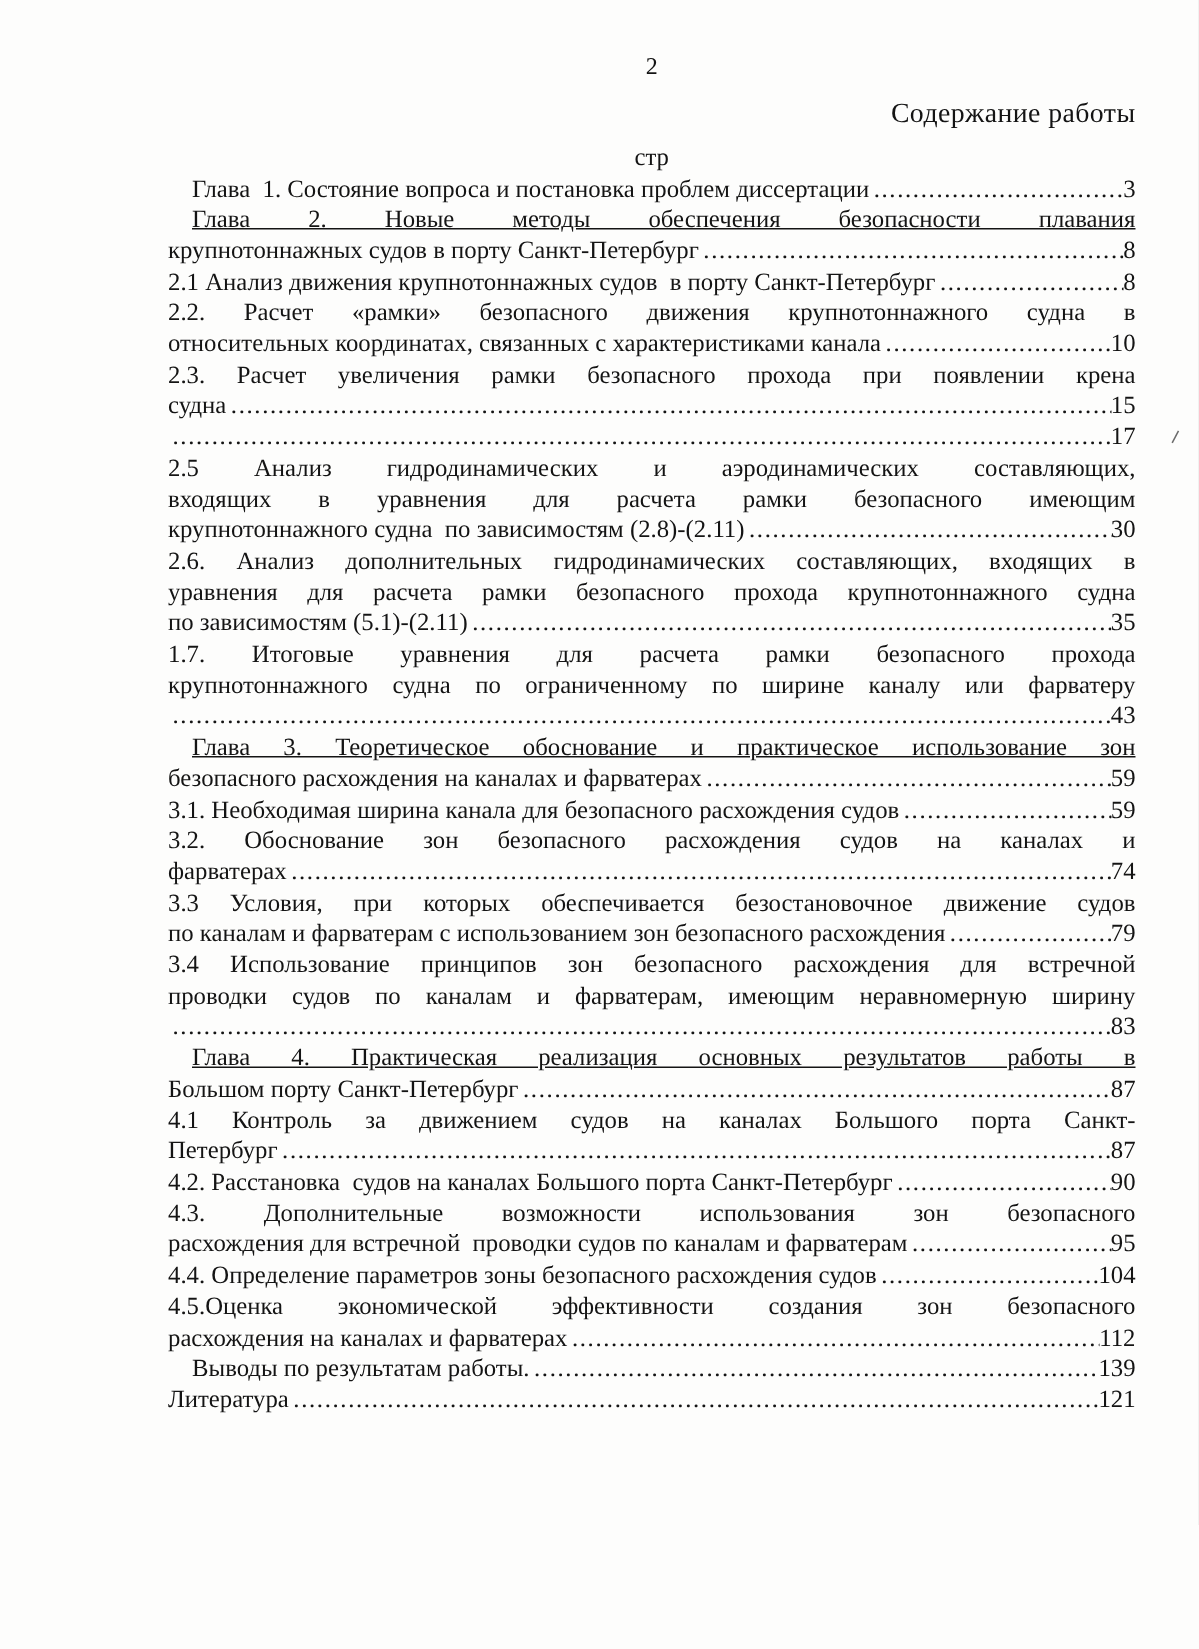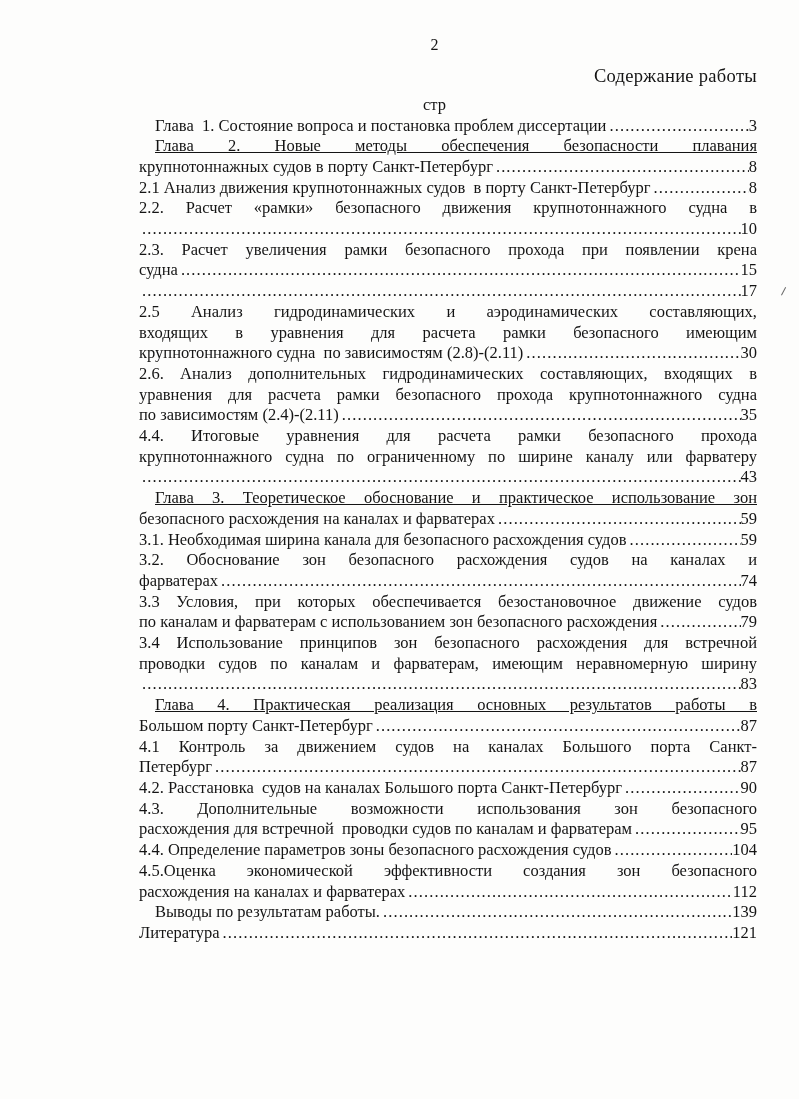--- a/index.html
+++ b/index.html
@@ -32,21 +32,20 @@
   .col-label{
     text-align:center;
     font-size:16.5px;
     line-height:21px;
     margin-top:7px;
   }
   .toc{
     font-size:16.5px;
     line-height:20.7px;
     margin-top:0.5px;
-    margin-left:27px;
   }
   .entry{margin:0;}
   .jline{
     text-align:justify;
     text-align-last:justify;
   }
   .jline.indent{text-indent:16px;text-decoration:underline;}
   .lastline{
     display:flex;
     align-items:baseline;
@@ -102,20 +101,21 @@
         <div class="entry">
           <div class="lastline">
             <span class="t">2.1 Анализ движения крупнотоннажных судов  в порту Санкт-Петербург</span>
             <span class="leader">................................................................................................................................................................</span>
             <span class="pg">8</span>
           </div>
         </div>
         <div class="entry">
           <div class="jline">2.2. Расчет «рамки» безопасного движения крупнотоннажного судна в</div>
           <div class="lastline">
+            <span class="t">относительных координатах, связанных с характеристиками канала</span>
             <span class="leader">................................................................................................................................................................</span>
             <span class="pg">10</span>
           </div>
         </div>
         <div class="entry">
           <div class="jline">2.3. Расчет увеличения рамки безопасного прохода при появлении крена</div>
           <div class="lastline">
             <span class="t">судна</span>
             <span class="leader">................................................................................................................................................................</span>
             <span class="pg">15</span>
@@ -133,27 +133,27 @@
           <div class="lastline">
             <span class="t">крупнотоннажного судна  по зависимостям (2.8)-(2.11)</span>
             <span class="leader">................................................................................................................................................................</span>
             <span class="pg">30</span>
           </div>
         </div>
         <div class="entry">
           <div class="jline">2.6. Анализ дополнительных гидродинамических составляющих, входящих в</div>
           <div class="jline">уравнения для расчета  рамки безопасного прохода крупнотоннажного судна</div>
           <div class="lastline">
-            <span class="t">по зависимостям (2.4)-(2.11)</span>
+            <span class="t">по зависимостям (5.1)-(2.11)</span>
             <span class="leader">................................................................................................................................................................</span>
             <span class="pg">35</span>
           </div>
         </div>
         <div class="entry">
-          <div class="jline">4.4. Итоговые уравнения для расчета рамки безопасного прохода</div>
+          <div class="jline">1.7. Итоговые уравнения для расчета рамки безопасного прохода</div>
           <div class="jline">крупнотоннажного судна по ограниченному по ширине каналу или фарватеру</div>
           <div class="lastline">
             <span class="t"></span>
             <span class="leader">................................................................................................................................................................</span>
             <span class="pg">43</span>
           </div>
         </div>
         <div class="entry">
           <div class="jline indent">Глава 3. Теоретическое обоснование и практическое использование зон</div>
           <div class="lastline">

